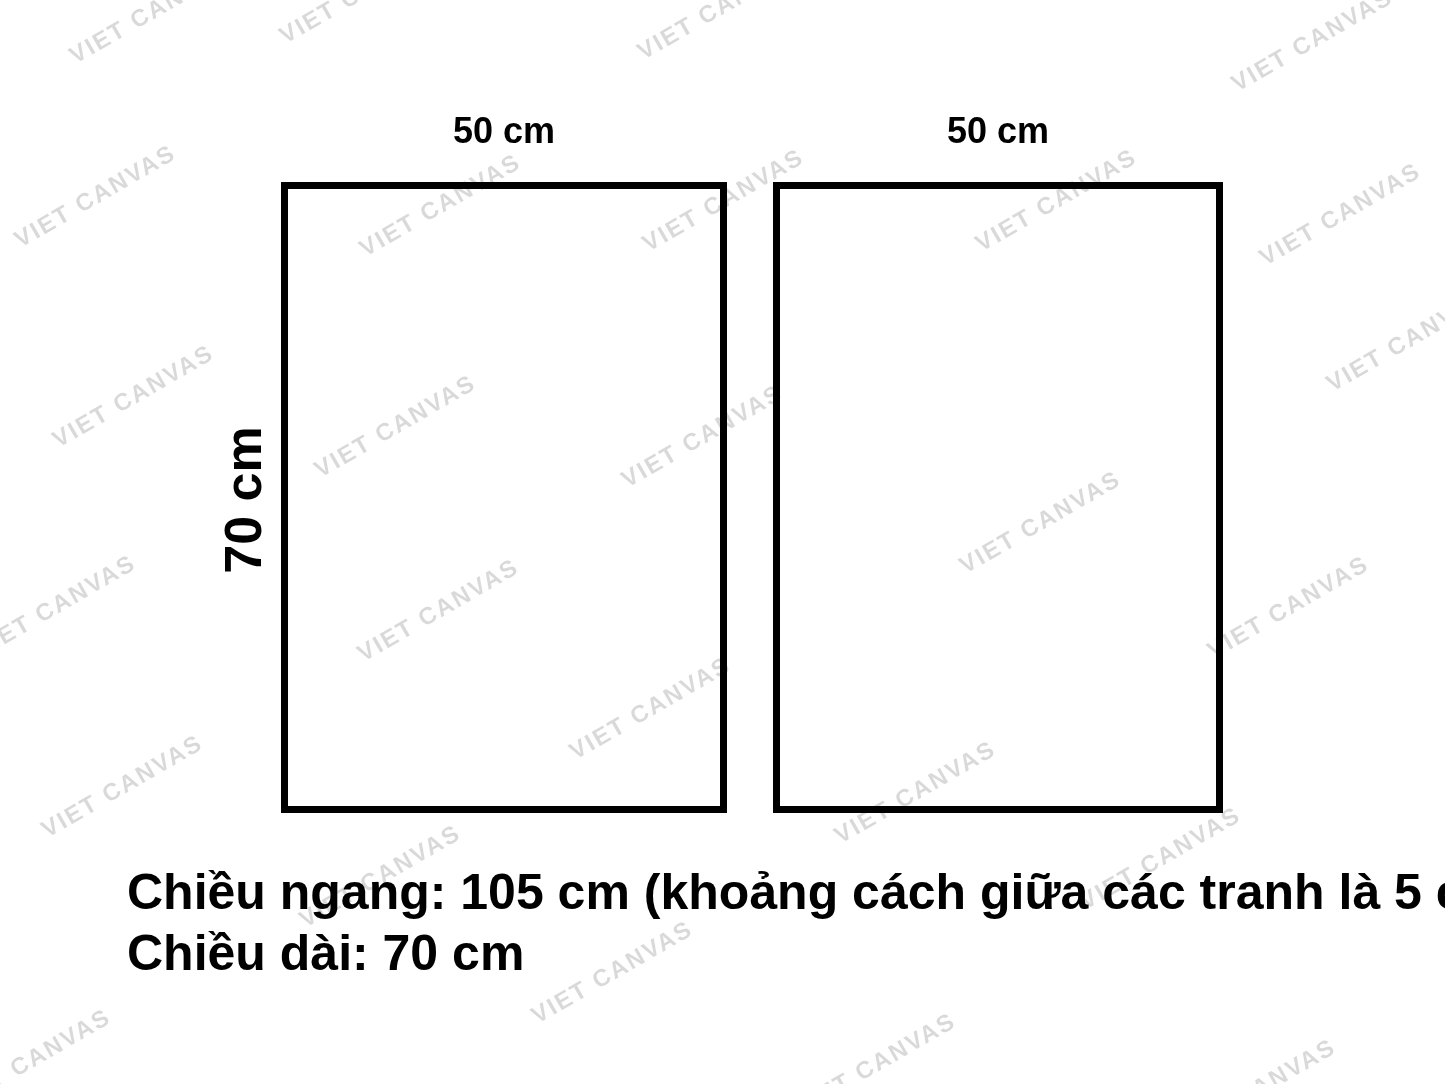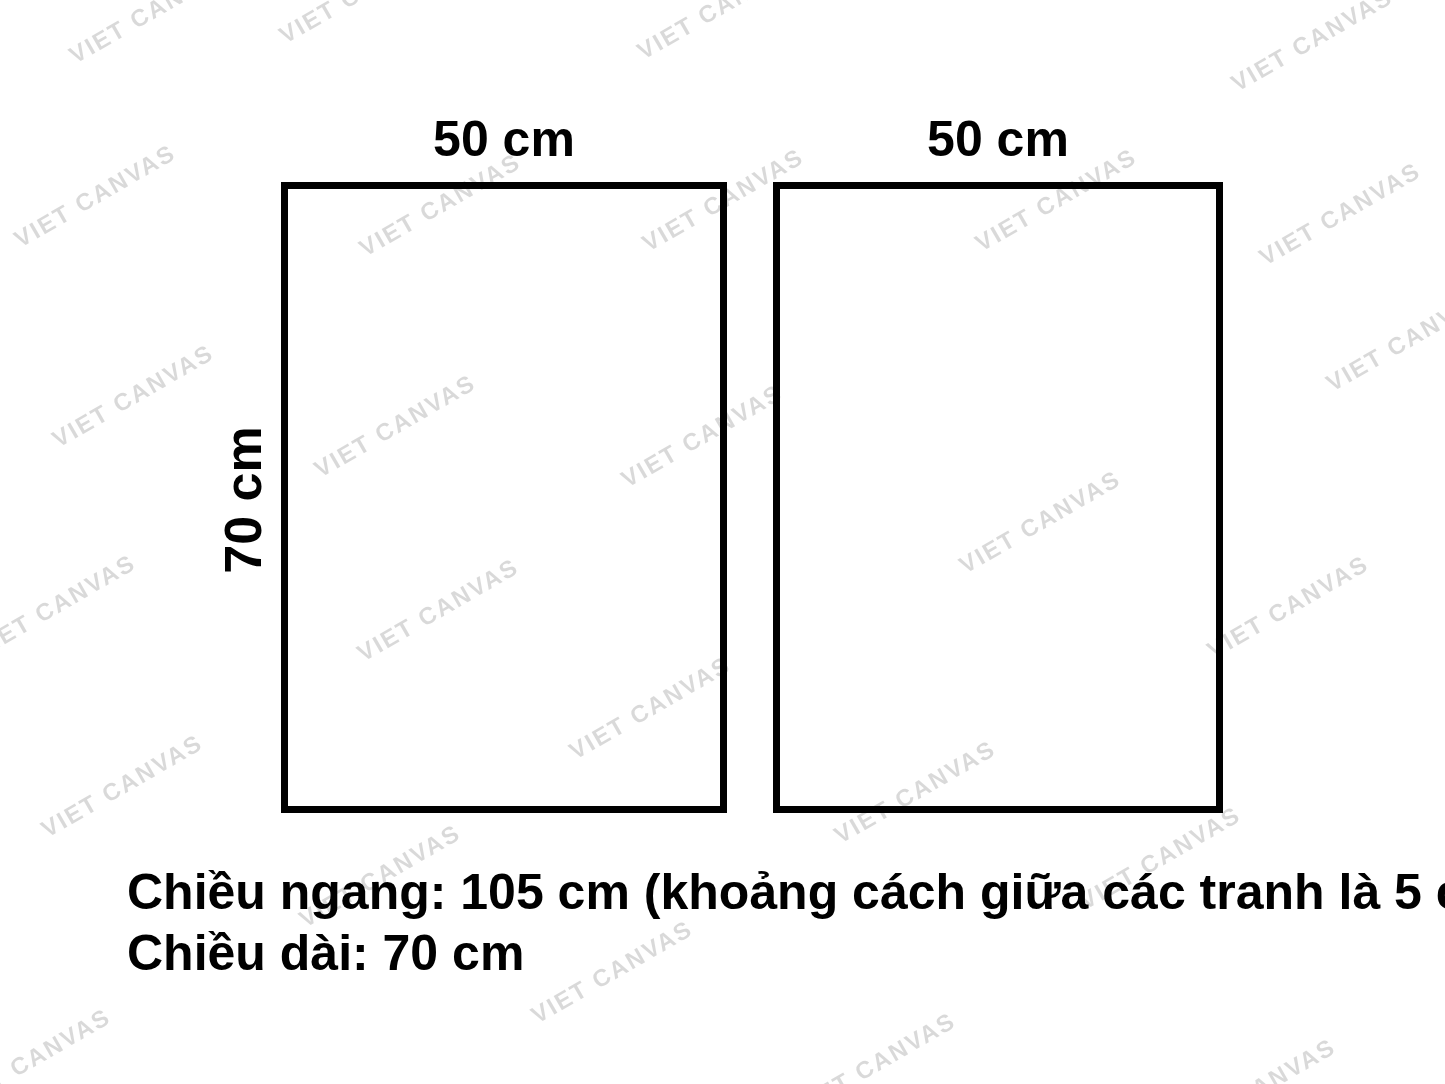--- a/index.html
+++ b/index.html
@@ -29,21 +29,21 @@
     border: 7px solid #000;
     background: transparent;
     z-index: 2;
   }
   .panel-1 { left: 281px; top: 182px; width: 446px; height: 631px; }
   .panel-2 { left: 773px; top: 182px; width: 450px; height: 631px; }
 
   .label-top {
     position: absolute;
     top: 110px;
-    font-size: 50px;
+    font-size: 36px;
     font-weight: bold;
     text-align: center;
     z-index: 2;
     white-space: nowrap;
   }
   .label-top-1 { left: 281px; width: 446px; }
   .label-top-2 { left: 773px; width: 450px; }
 
   .label-side {
     position: absolute;

